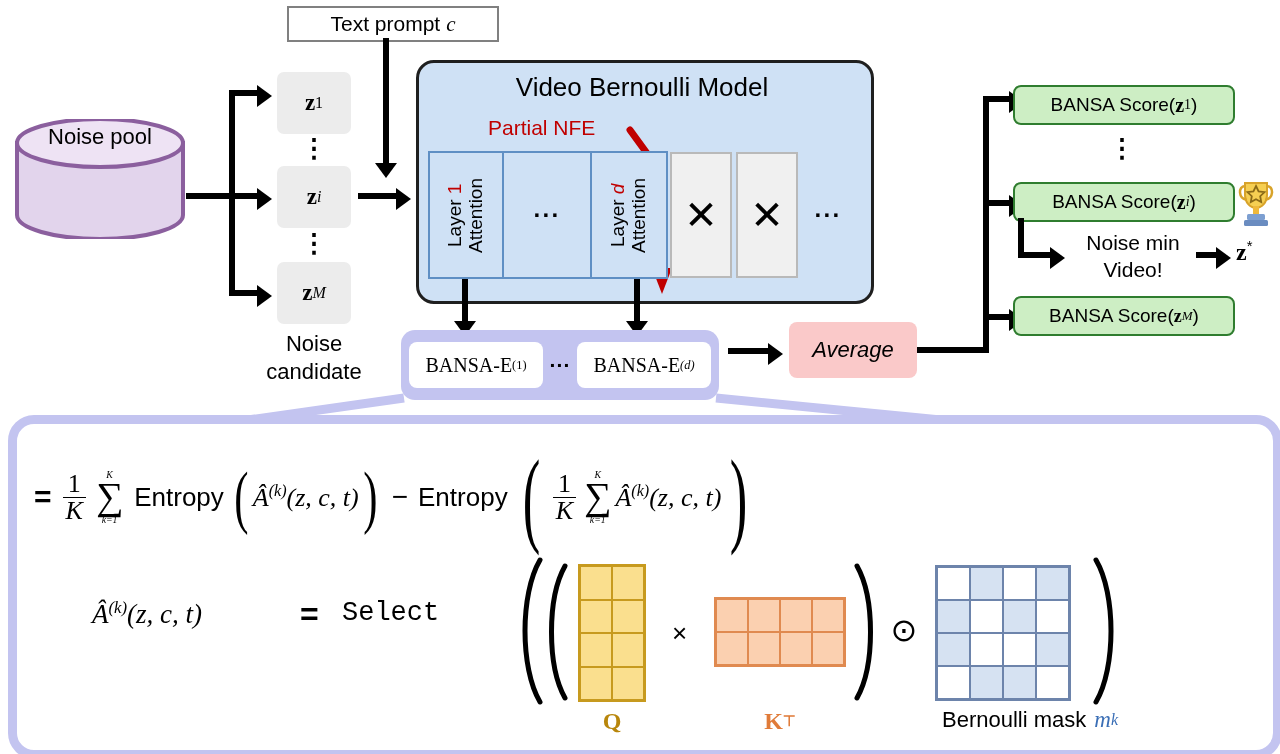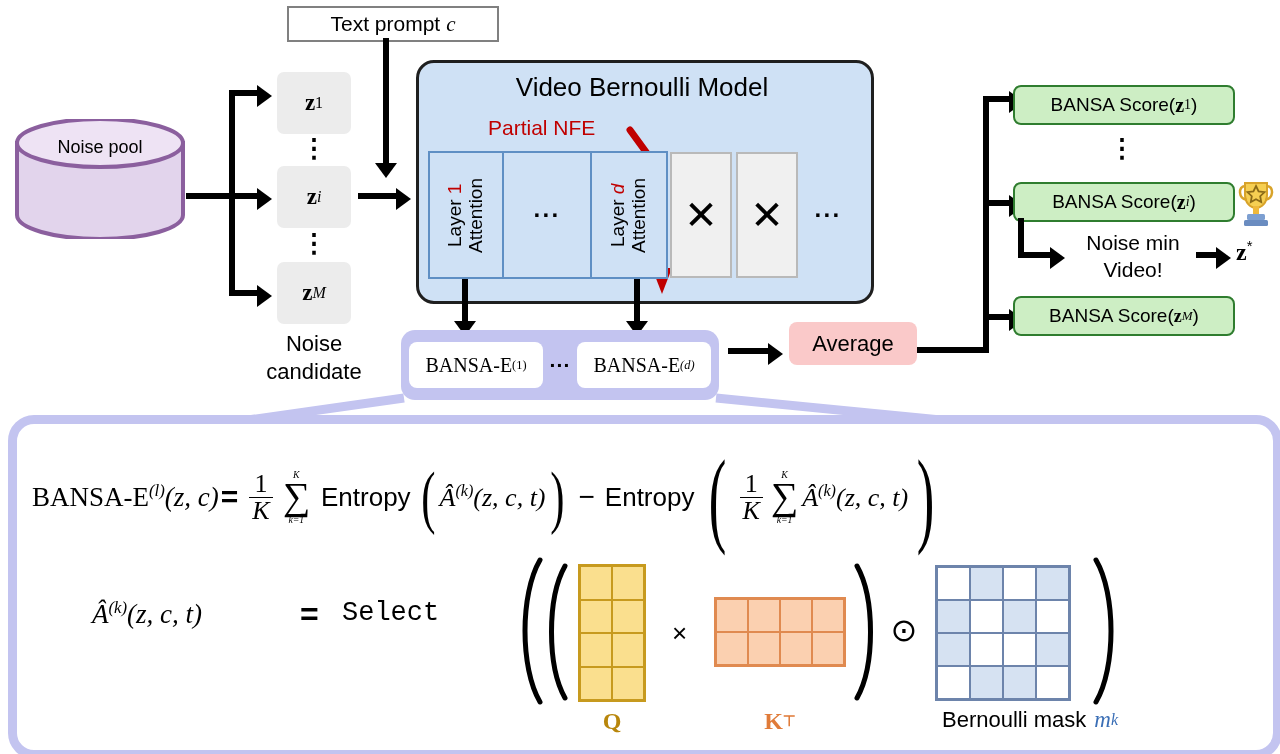--- a/index.html
+++ b/index.html
@@ -80,21 +80,21 @@
 
 <div class="abs vline" style="left:383px;top:38px;height:128px;"></div>
 <div class="abs arrowD" style="left:375px;top:163px;"></div>
 
 <div class="abs" style="left:14px;top:119px;width:172px;height:120px;">
   <svg width="172" height="120" viewBox="0 0 172 120">
     <path d="M3 24 L3 96 A83 24 0 0 0 169 96 L169 24 Z" fill="#e2d4ec" stroke="#8b5f9e" stroke-width="4"></path>
     <ellipse cx="86" cy="24" rx="83" ry="24" fill="#eee3f4" stroke="#8b5f9e" stroke-width="4"></ellipse>
   </svg>
 </div>
-<div class="abs ctr" style="left:14px;top:134px;width:172px;height:26px;font-size:18px;">
+<div class="abs ctr" style="left:14px;top:124px;width:172px;height:26px;font-size:22px;">
   <span>Noise pool</span>
 </div>
 
 <div class="abs hline" style="left:186px;top:193px;width:46px;"></div>
 <div class="abs vline" style="left:229px;top:90px;height:206px;"></div>
 
 <div class="abs hline" style="left:229px;top:90px;width:30px;"></div>
 <div class="abs arrowR" style="left:257px;top:85px;"></div>
 <div class="abs hline" style="left:229px;top:193px;width:30px;"></div>
 <div class="abs arrowR" style="left:257px;top:188px;"></div>
@@ -186,21 +186,21 @@
   <span style="font-size:21px;font-weight:bold;">···</span>
 </div>
 <div class="abs whitebox ctr serif" style="left:577px;top:342px;width:134px;height:46px;">
   <span>BANSA-E</span>
     <sup class="s">(d)</sup>
 </div>
 
 <div class="abs hline" style="left:728px;top:348px;width:42px;"></div>
 <div class="abs arrowR" style="left:768px;top:343px;"></div>
 
-<div class="abs pinkbox ctr" style="left:789px;top:322px;width:128px;height:43px;">
+<div class="abs pinkbox ctr" style="left:789px;top:322px;width:128px;height:56px;font-style:italic;">
   <span>Average</span>
 </div>
 
 <div class="abs hline" style="left:917px;top:347px;width:72px;"></div>
 <div class="abs vline" style="left:983px;top:96px;height:257px;"></div>
 <div class="abs hline" style="left:983px;top:96px;width:28px;"></div>
 <div class="abs arrowR" style="left:1009px;top:91px;"></div>
 <div class="abs hline" style="left:983px;top:200px;width:28px;"></div>
 <div class="abs arrowR" style="left:1009px;top:195px;"></div>
 <div class="abs hline" style="left:983px;top:314px;width:28px;"></div>
@@ -254,23 +254,20 @@
 </div>
 
 <svg class="abs" width="1280" height="70" style="left:0;top:388px;">
   <path d="M404 10 L36 62" stroke="#c3c4f0" stroke-width="9" fill="none"></path>
   <path d="M716 10 L1246 62" stroke="#c3c4f0" stroke-width="9" fill="none"></path>
 </svg>
 
 <div class="abs bigpurple" style="left:8px;top:415px;width:1256px;height:326px;"></div>
 
 <div class="abs" style="left:32px;top:455px;width:1210px;height:84px;display:flex;align-items:center;font-size:27px;">
-  <span class="serif">
-    <span>BANSA-E</span><sup class="s">(l)</sup><span class="it">(z, c)</span>
-  </span>
   <span style="font-weight:bold;font-size:30px;margin:0 6px 0 2px;">=</span>
   <span class="serif frac" style="font-size:26px;margin:0 5px;">
     <span class="num">1</span>
     <span class="den it">K</span>
   </span>
   <span class="serif sigma" style="font-size:27px;margin:0 5px;">
     <span class="lim it">K</span>
     <span class="big">∑</span>
     <span class="lim">k=1</span>
   </span>

